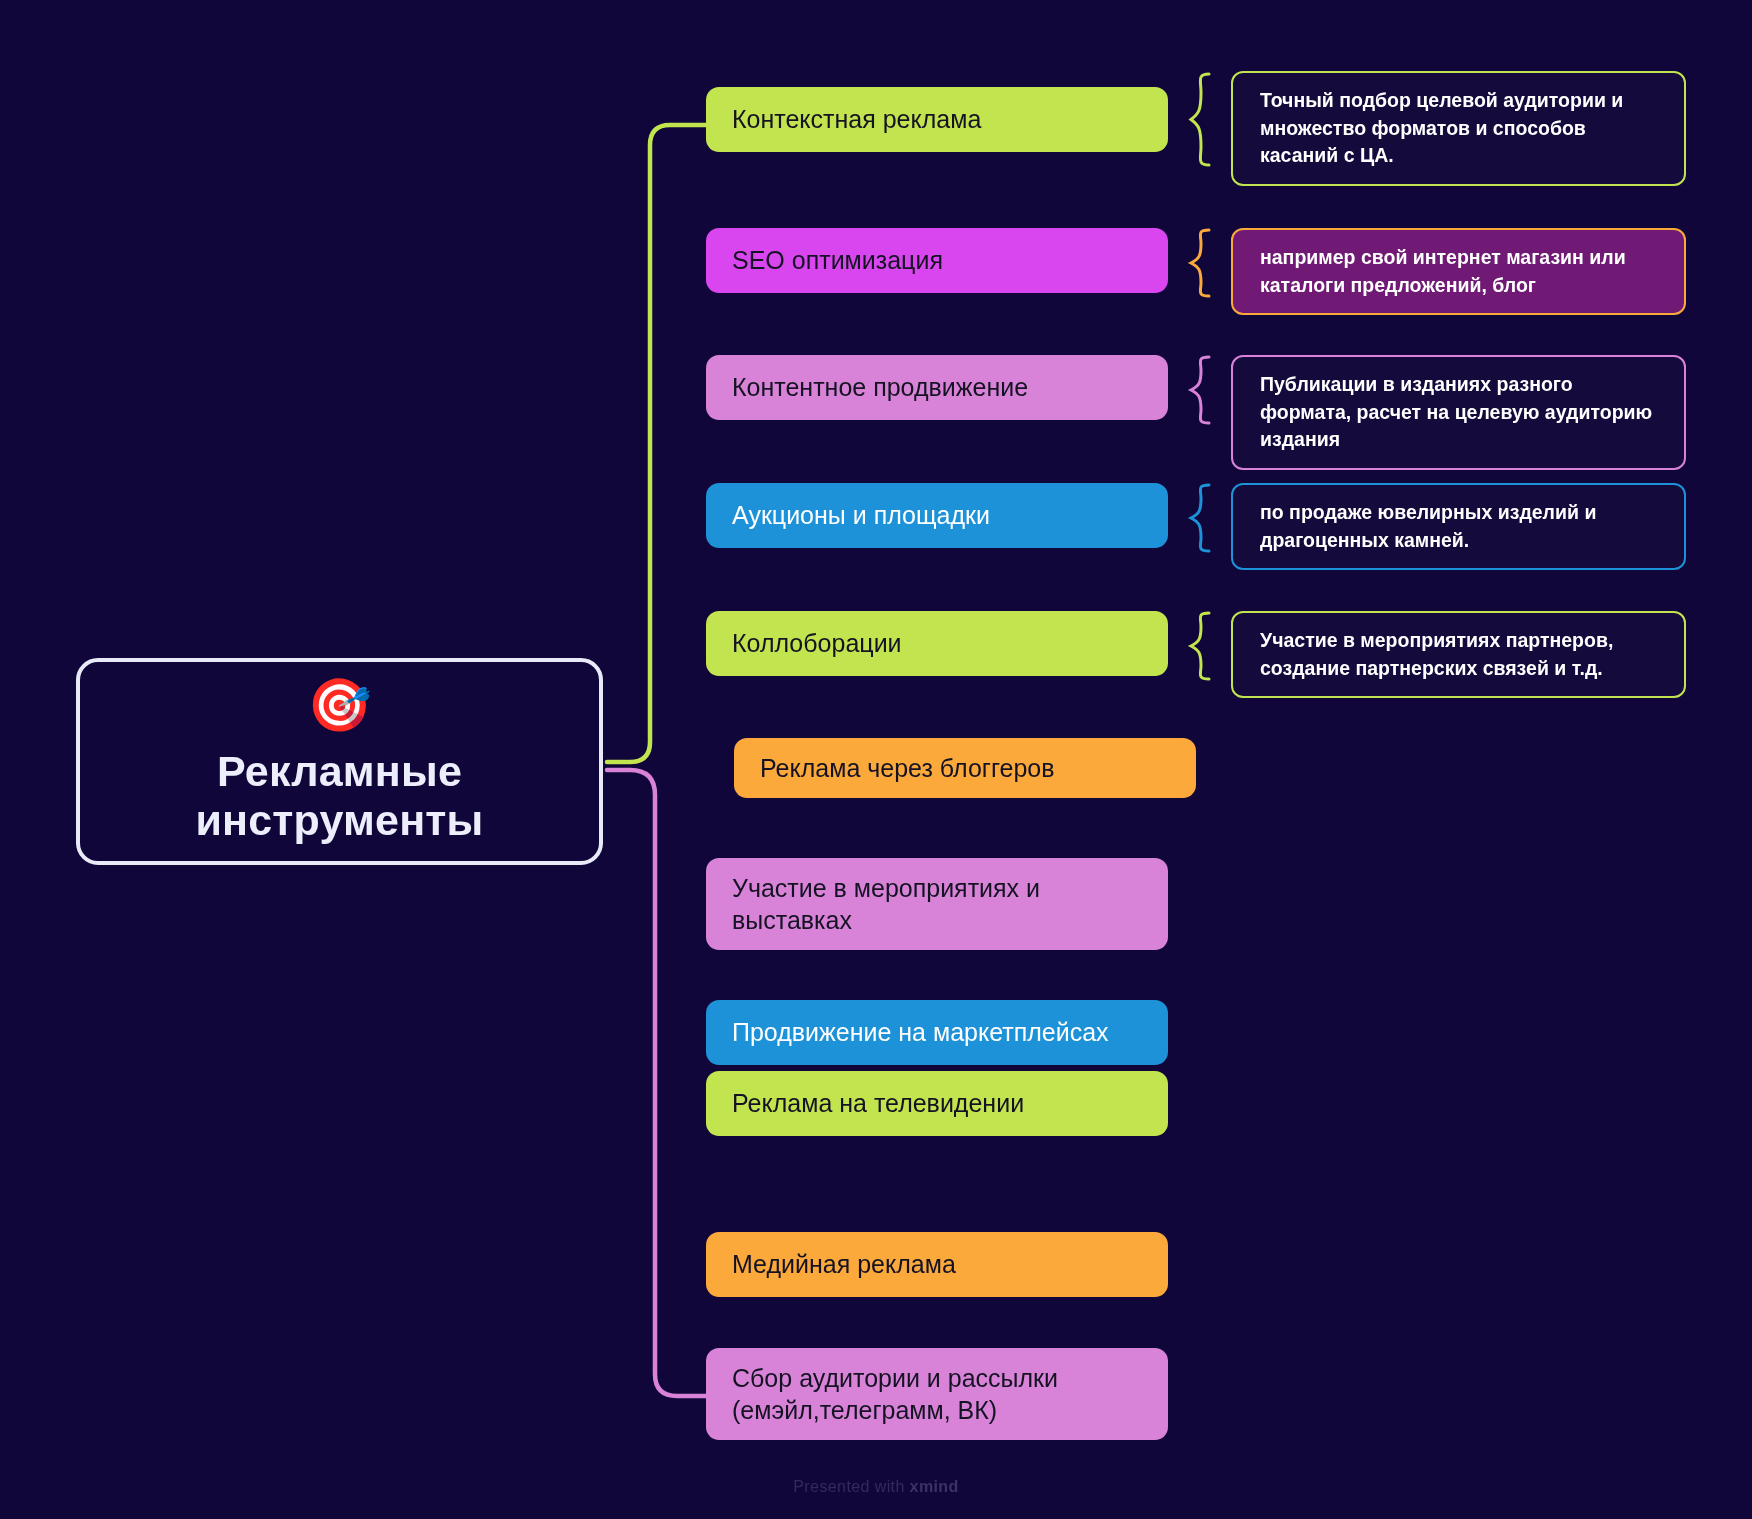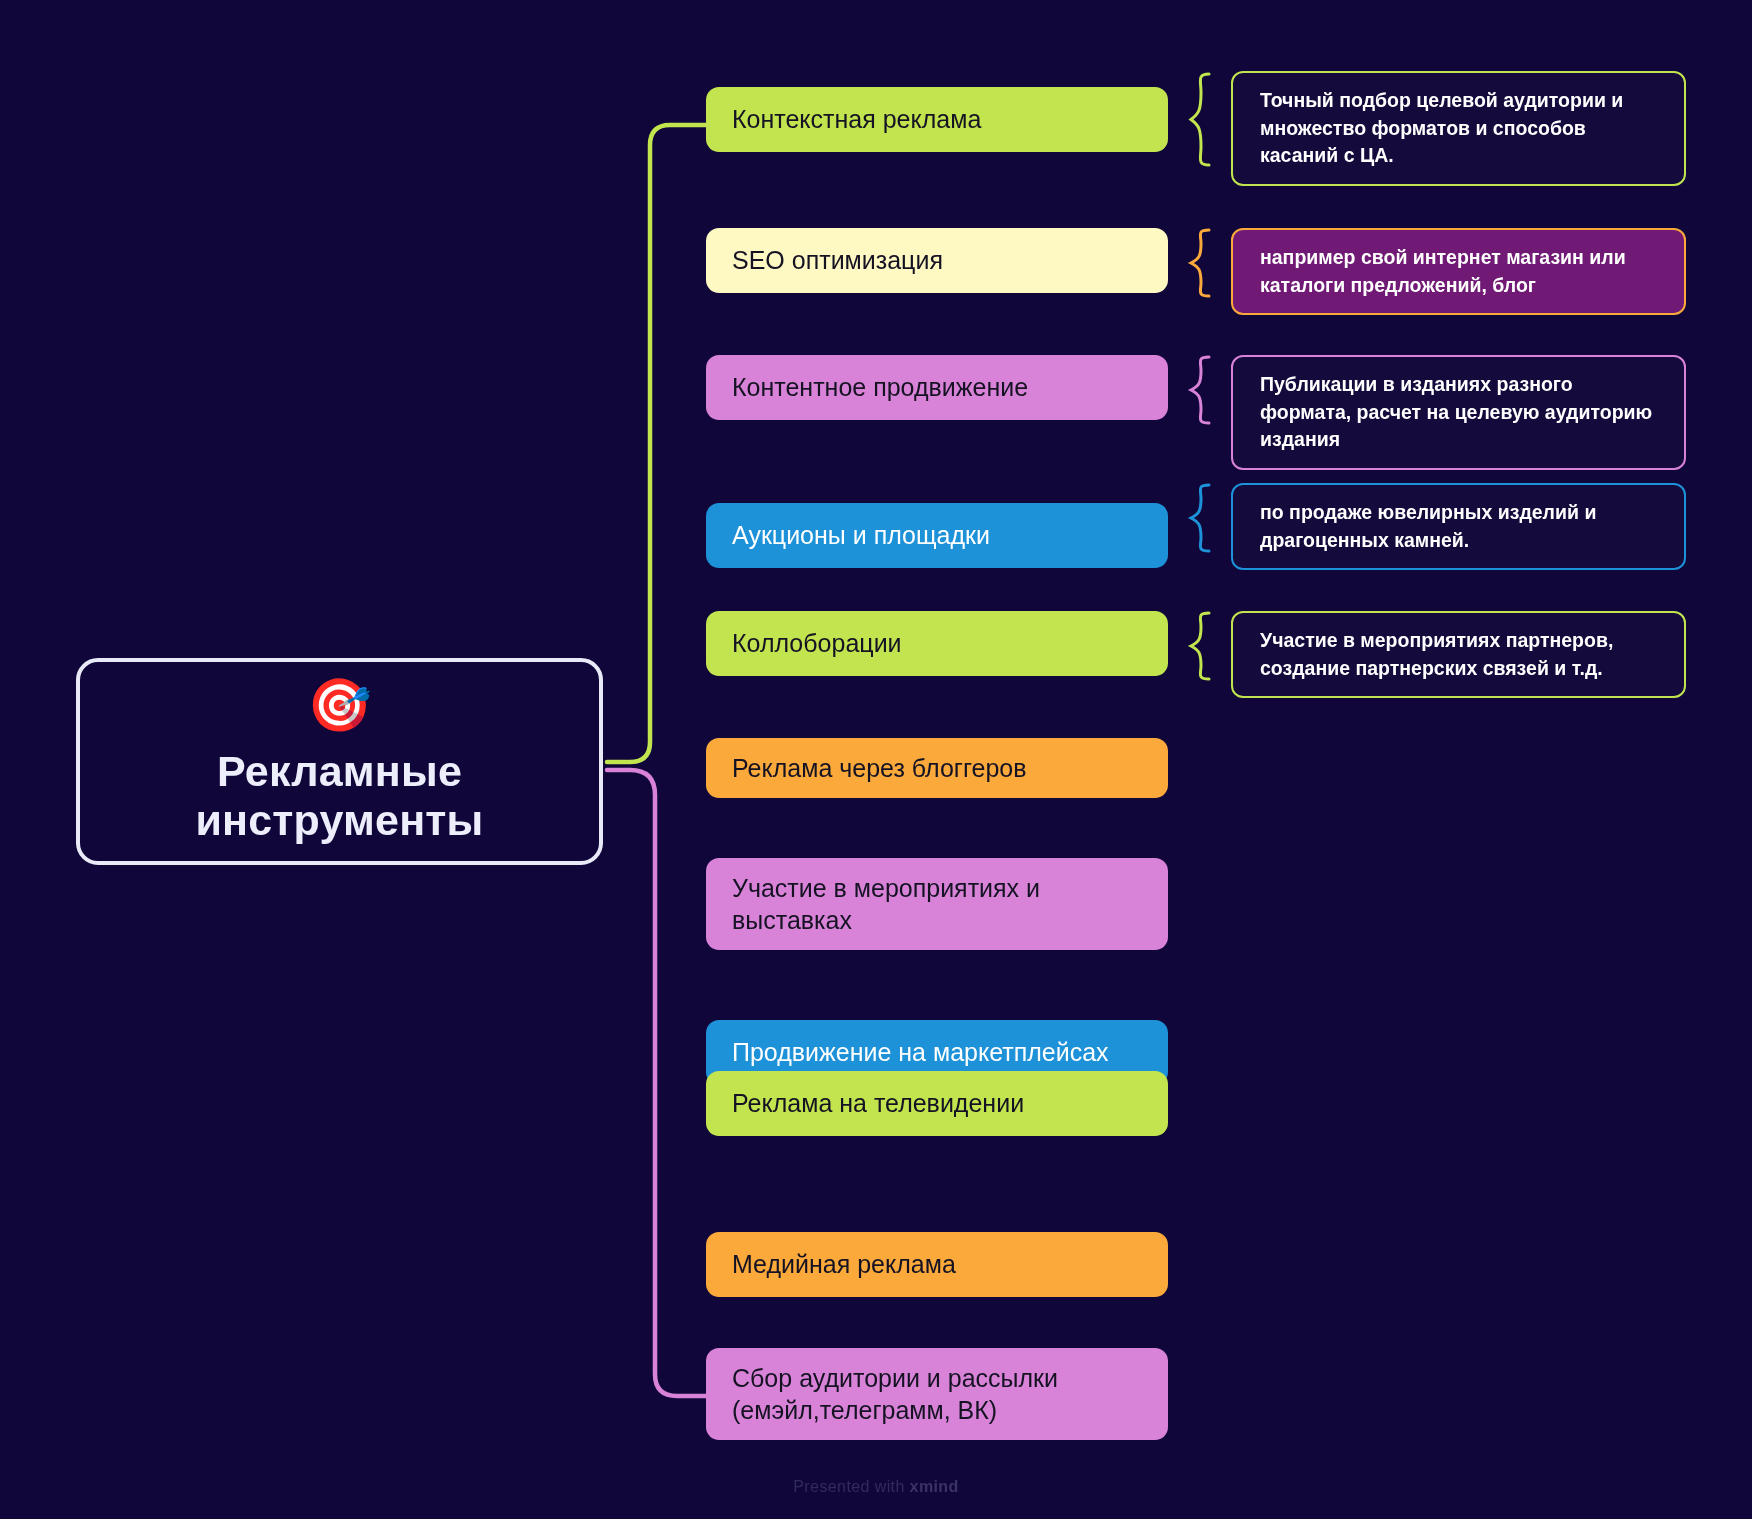--- a/index.html
+++ b/index.html
@@ -65,21 +65,21 @@
     width: 462px;
     box-sizing: border-box;
     border-radius: 13px;
     padding: 28px 26px;
     display: flex;
     align-items: center;
     font-size: 25px;
     line-height: 1.3;
   }
   .topic.dark-text { color: #151323; }
-  .topic.light-text { color: #ffffff; margin-top: 20px; }
+  .topic.light-text { color: #ffffff; }
 
   
   .note {
     position: absolute;
     left: 1231px;
     width: 455px;
     box-sizing: border-box;
     border-radius: 12px;
     border: 2.5px solid #b7e339;
     background: #140a3c;
@@ -125,21 +125,21 @@
   </div>
 
   <div id="topics-layer">
       <div class="topic dark-text" style="top: 87px; height: 65px; background: rgb(194, 228, 78);">
         <span>Контекстная реклама</span>
       </div>
       <svg class="brace" viewBox="0 0 28 100" preserveAspectRatio="none" style="position: absolute; left: 1187px; top: 71px; height: 97px;">
         <path d="M22 3 C10 3 14 10 14 22 C14 40 12 44 4 50 C12 56 14 60 14 78 C14 90 10 97 22 97" fill="none" stroke="#c2e44e" stroke-width="3" vector-effect="non-scaling-stroke" stroke-linecap="round"></path>
       </svg>
       <div class="note" style="top: 71px; min-height: 97px; border-color: rgb(194, 228, 78); background: rgb(20, 10, 60);"><span>Точный подбор целевой аудитории и множество форматов и способов касаний с ЦА.</span></div>
-      <div class="topic dark-text" style="top: 228px; height: 65px; background: #fef9c3;">
+      <div class="topic dark-text" style="top: 228px; height: 65px; background: #d946ef;">
         <span>SEO оптимизация</span>
       </div>
       <svg class="brace" viewBox="0 0 28 100" preserveAspectRatio="none" style="position: absolute; left: 1187px; top: 228px; height: 70px;">
         <path d="M22 3 C10 3 14 10 14 22 C14 40 12 44 4 50 C12 56 14 60 14 78 C14 90 10 97 22 97" fill="none" stroke="#fba93b" stroke-width="3" vector-effect="non-scaling-stroke" stroke-linecap="round"></path>
       </svg>
       <div class="note" style="top: 228px; min-height: 70px; border-color: rgb(251, 169, 59); background: #701a75;"><span>например свой интернет магазин или каталоги предложений, блог</span></div>
       <div class="topic dark-text" style="top: 355px; height: 65px; background: rgb(216, 131, 216);">
         <span>Контентное продвижение</span>
       </div>
       <svg class="brace" viewBox="0 0 28 100" preserveAspectRatio="none" style="position: absolute; left: 1187px; top: 355px; height: 70px;">
@@ -153,21 +153,21 @@
         <path d="M22 3 C10 3 14 10 14 22 C14 40 12 44 4 50 C12 56 14 60 14 78 C14 90 10 97 22 97" fill="none" stroke="#1d92d8" stroke-width="3" vector-effect="non-scaling-stroke" stroke-linecap="round"></path>
       </svg>
       <div class="note" style="top: 483px; min-height: 70px; border-color: rgb(29, 146, 216); background: rgb(20, 10, 60);"><span>по продаже ювелирных изделий и драгоценных камней.</span></div>
       <div class="topic dark-text" style="top: 611px; height: 65px; background: rgb(194, 228, 78);">
         <span>Коллоборации</span>
       </div>
       <svg class="brace" viewBox="0 0 28 100" preserveAspectRatio="none" style="position: absolute; left: 1187px; top: 611px; height: 70px;">
         <path d="M22 3 C10 3 14 10 14 22 C14 40 12 44 4 50 C12 56 14 60 14 78 C14 90 10 97 22 97" fill="none" stroke="#c2e44e" stroke-width="3" vector-effect="non-scaling-stroke" stroke-linecap="round"></path>
       </svg>
       <div class="note" style="top: 611px; min-height: 70px; border-color: rgb(194, 228, 78); background: rgb(20, 10, 60);"><span>Участие в мероприятиях партнеров, создание партнерских связей и т.д.</span></div>
-      <div class="topic dark-text" style="top: 738px; height: 60px; background: rgb(251, 169, 59);">
+      <div class="topic dark-text" style="top: 738px; height: 60px; background: rgb(251, 169, 59); margin-left: 28px;">
         <span>Реклама через блоггеров</span>
       </div>
       <div class="topic dark-text" style="top: 858px; height: 92px; background: rgb(216, 131, 216);">
         <span>Участие в мероприятиях и выставках</span>
       </div>
       <div class="topic light-text" style="top: 1000px; height: 65px; background: rgb(29, 146, 216);">
         <span>Продвижение на маркетплейсах</span>
       </div>
       <div class="topic dark-text" style="top: 1071px; height: 65px; background: rgb(194, 228, 78);">
         <span>Реклама на телевидении</span>

